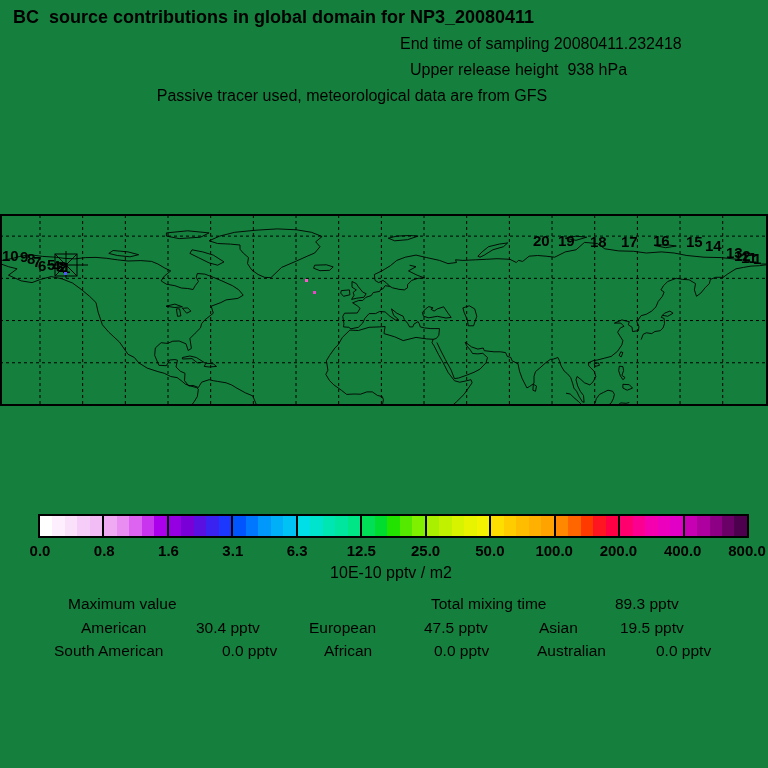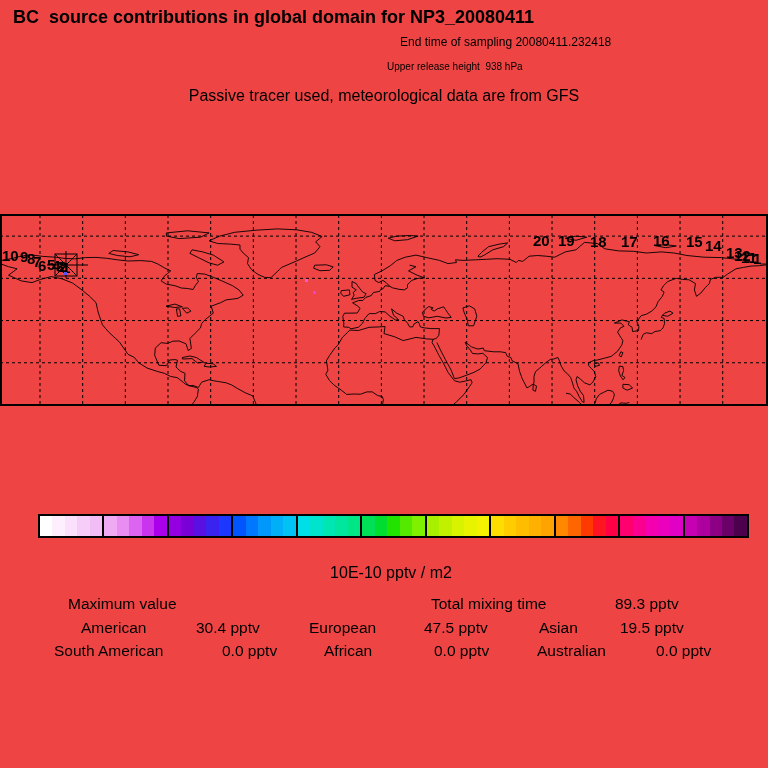--- a/index.html
+++ b/index.html
@@ -1,24 +1,24 @@
 <!DOCTYPE html>
 <html><head>
 <meta charset="utf-8">
 <style>
   html,body{margin:0;padding:0;background:#ffffff;}
-  .page{position:relative;width:768px;height:768px;background:#ef4444;overflow:hidden;
+  .page{position:relative;width:768px;height:768px;background:#15803d;overflow:hidden;
         font-family:"Liberation Sans","DejaVu Sans",sans-serif;color:#000;}
   .abs{position:absolute;white-space:pre;}
   .title{left:13px;top:7px;font-size:18px;font-weight:700;}
   .h2a{left:14px;top:35px;font-size:16px;}
-  .h2b{left:400px;top:35px;font-size:12px;}
+  .h2b{left:400px;top:35px;font-size:16px;}
   .h3a{left:90px;top:61px;font-size:16px;}
-  .h3b{left:387px;top:61px;font-size:10px;}
-  .h4{left:0;top:87px;width:704px;text-align:center;font-size:16px;margin-left:32px;}
+  .h3b{left:410px;top:61px;font-size:16px;}
+  .h4{left:0;top:87px;width:704px;text-align:center;font-size:16px;}
   #mapsvg{position:absolute;left:0;top:0;}
   
   #cbar{position:absolute;left:38px;top:514px;width:707px;height:20px;
         display:flex;border:2px solid #000;box-sizing:content-box;}
   .cblock{display:flex;flex:1 1 0;border-right:2px solid #000;}
   .cblock:last-child{border-right:none;}
   .ccell{flex:1 1 0;}
   #cticks{position:absolute;left:0;top:542px;width:768px;height:18px;}
   .ctick{position:absolute;transform:translateX(-50%);font-size:15px;font-weight:700;top:0;}
   .cunit{left:0;top:564px;width:782px;text-align:center;font-size:16px;}
@@ -212,20 +212,34 @@
         <div class="ccell" style="background: rgb(225, 0, 198);"></div>
       </div>
       <div class="cblock">
         <div class="ccell" style="background: rgb(199, 0, 180);"></div>
         <div class="ccell" style="background: rgb(173, 0, 158);"></div>
         <div class="ccell" style="background: rgb(141, 0, 133);"></div>
         <div class="ccell" style="background: rgb(107, 0, 104);"></div>
         <div class="ccell" style="background: rgb(77, 0, 77);"></div>
       </div>
     </div>
+  <div id="cticks">
+      <span class="ctick" style="left: 40px;">0.0</span>
+      <span class="ctick" style="left: 104.27px;">0.8</span>
+      <span class="ctick" style="left: 168.54px;">1.6</span>
+      <span class="ctick" style="left: 232.81px;">3.1</span>
+      <span class="ctick" style="left: 297.08px;">6.3</span>
+      <span class="ctick" style="left: 361.35px;">12.5</span>
+      <span class="ctick" style="left: 425.62px;">25.0</span>
+      <span class="ctick" style="left: 489.89px;">50.0</span>
+      <span class="ctick" style="left: 554.16px;">100.0</span>
+      <span class="ctick" style="left: 618.43px;">200.0</span>
+      <span class="ctick" style="left: 682.7px;">400.0</span>
+      <span class="ctick" style="left: 746.97px;">800.0</span>
+    </div>
   <div class="abs cunit">10E-10 pptv / m2</div>
 
   <div class="abs st y1 maxl">Maximum value</div>
   <div class="abs st y1 totl">Total mixing time</div>
   <div class="abs st y1 totv">89.3 pptv</div>
 
   <div class="abs st y2 c2a">American</div>
   <div class="abs st y2 c2b">30.4 pptv</div>
   <div class="abs st y2 c2c">European</div>
   <div class="abs st y2 c2d">47.5 pptv</div>

